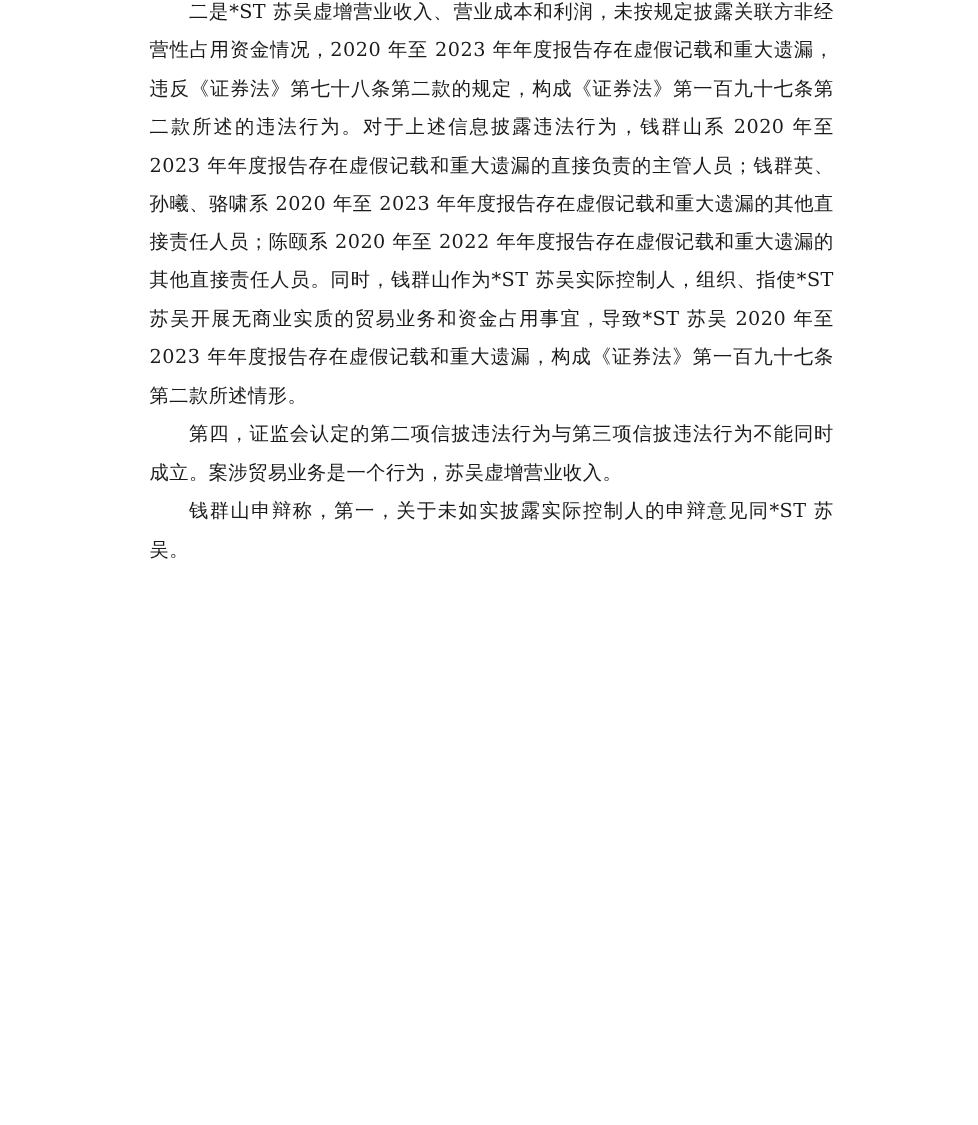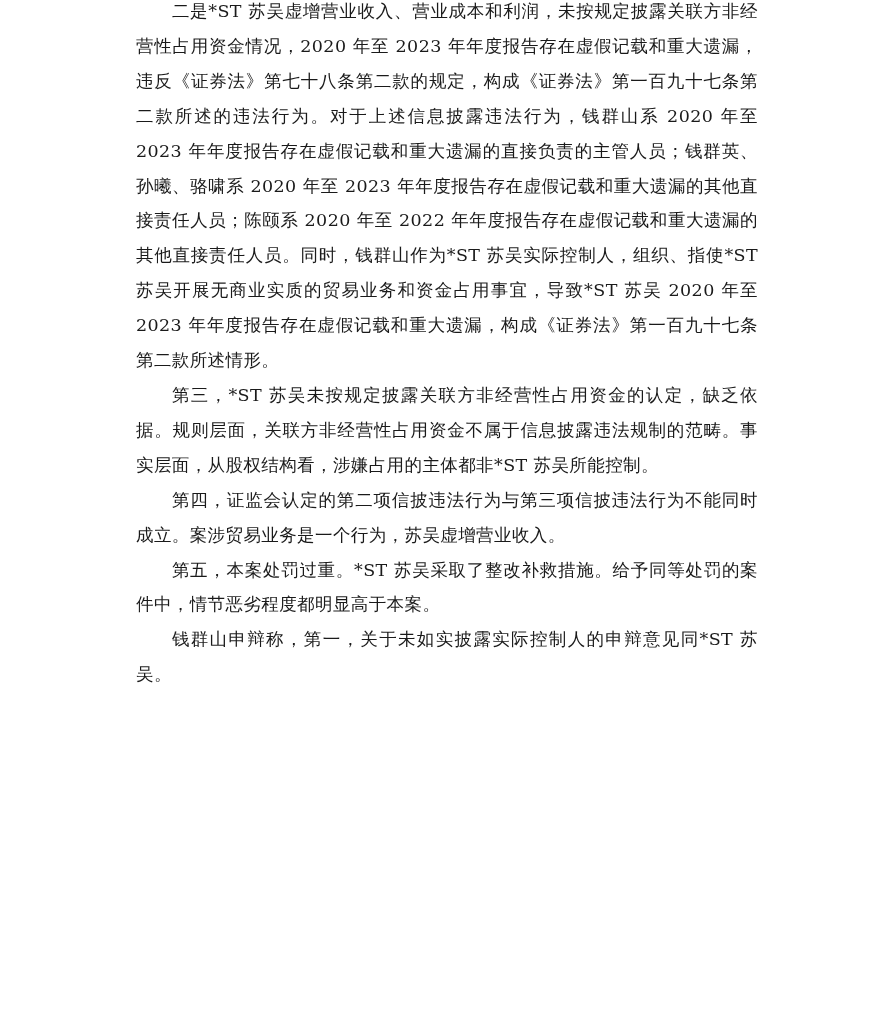--- a/index.html
+++ b/index.html
@@ -29,17 +29,15 @@
       margin: 0;
       text-indent: 2.05em;
       letter-spacing: 0.4px;
     }
   </style>
 </head>
 <body>
 
 <div class="page">
   <p class="para">二是*ST 苏吴虚增营业收入、营业成本和利润，未按规定披露关联方非经营性占用资金情况，2020 年至 2023 年年度报告存在虚假记载和重大遗漏，违反《证券法》第七十八条第二款的规定，构成《证券法》第一百九十七条第二款所述的违法行为。对于上述信息披露违法行为，钱群山系 2020 年至 2023 年年度报告存在虚假记载和重大遗漏的直接负责的主管人员；钱群英、孙曦、骆啸系 2020 年至 2023 年年度报告存在虚假记载和重大遗漏的其他直接责任人员；陈颐系 2020 年至 2022 年年度报告存在虚假记载和重大遗漏的其他直接责任人员。同时，钱群山作为*ST 苏吴实际控制人，组织、指使*ST 苏吴开展无商业实质的贸易业务和资金占用事宜，导致*ST 苏吴 2020 年至 2023 年年度报告存在虚假记载和重大遗漏，构成《证券法》第一百九十七条第二款所述情形。</p>
-  <p class="para">第三，*ST 苏吴未按规定披露关联方非经营性占用资金的认定，缺乏依据。规则层面，关联方非经营性占用资金不属于信息披露违法规制的范畴。事实层面，从股权结构看，涉嫌占用的主体都非*ST 苏吴所能控制。</p>
   <p class="para">第四，证监会认定的第二项信披违法行为与第三项信披违法行为不能同时成立。案涉贸易业务是一个行为，苏吴虚增营业收入。</p>
-  <p class="para">第五，本案处罚过重。*ST 苏吴采取了整改补救措施。给予同等处罚的案件中，情节恶劣程度都明显高于本案。</p>
   <p class="para">钱群山申辩称，第一，关于未如实披露实际控制人的申辩意见同*ST 苏吴。</p>
 </div>
 
 </body></html>

